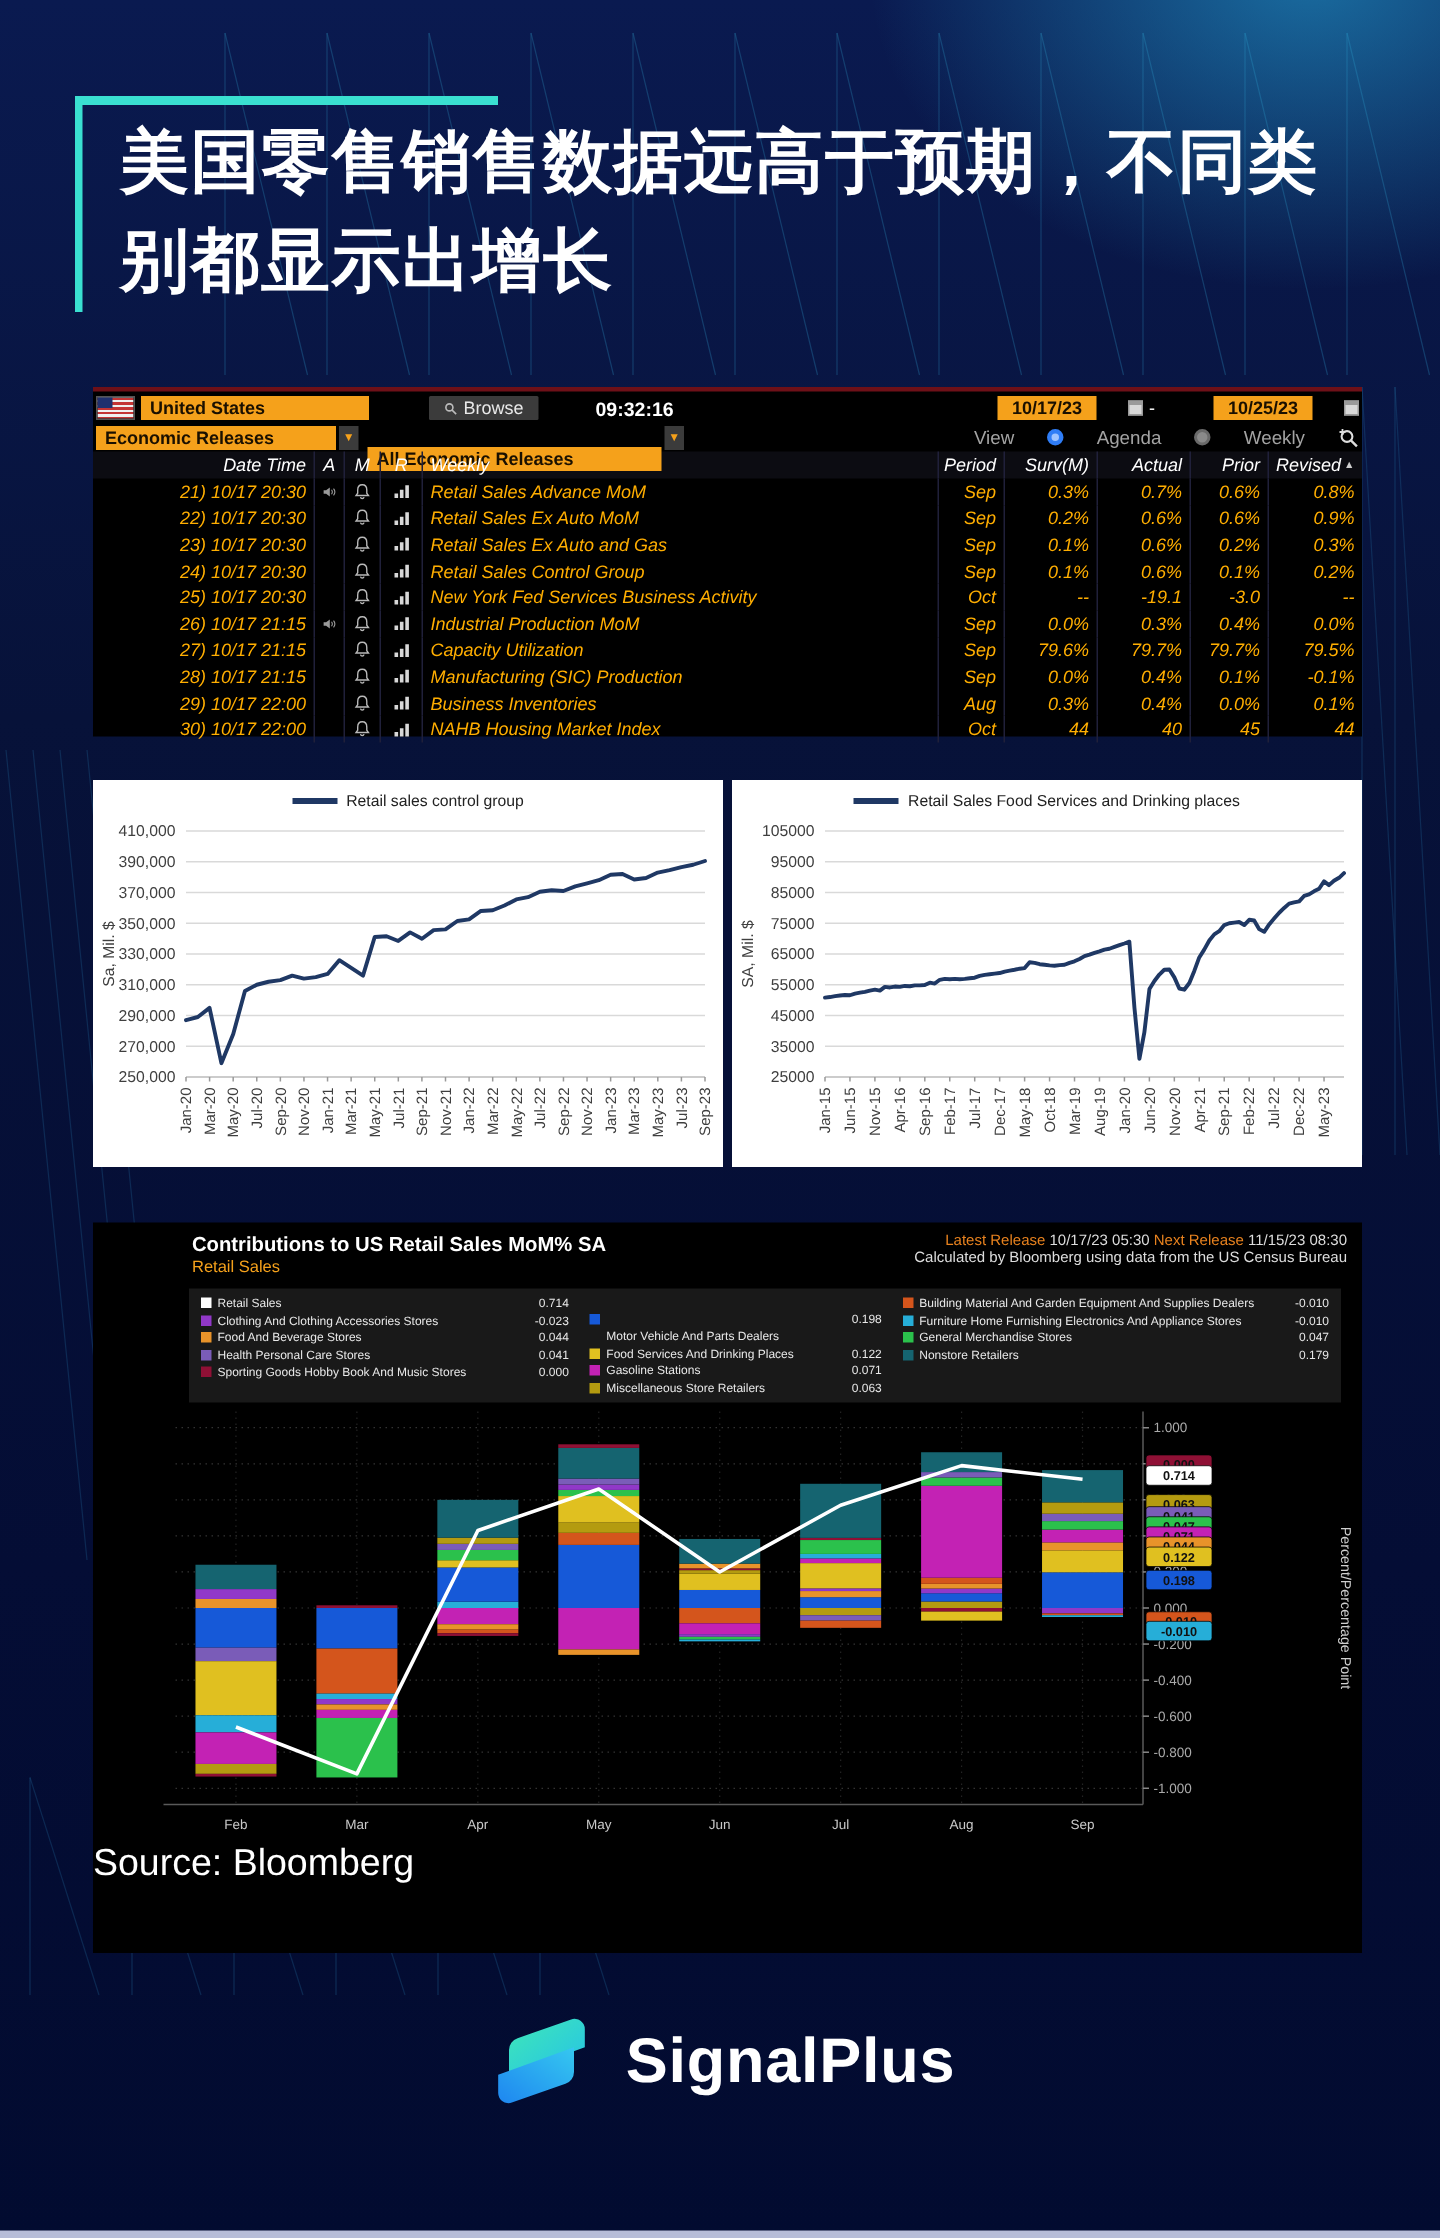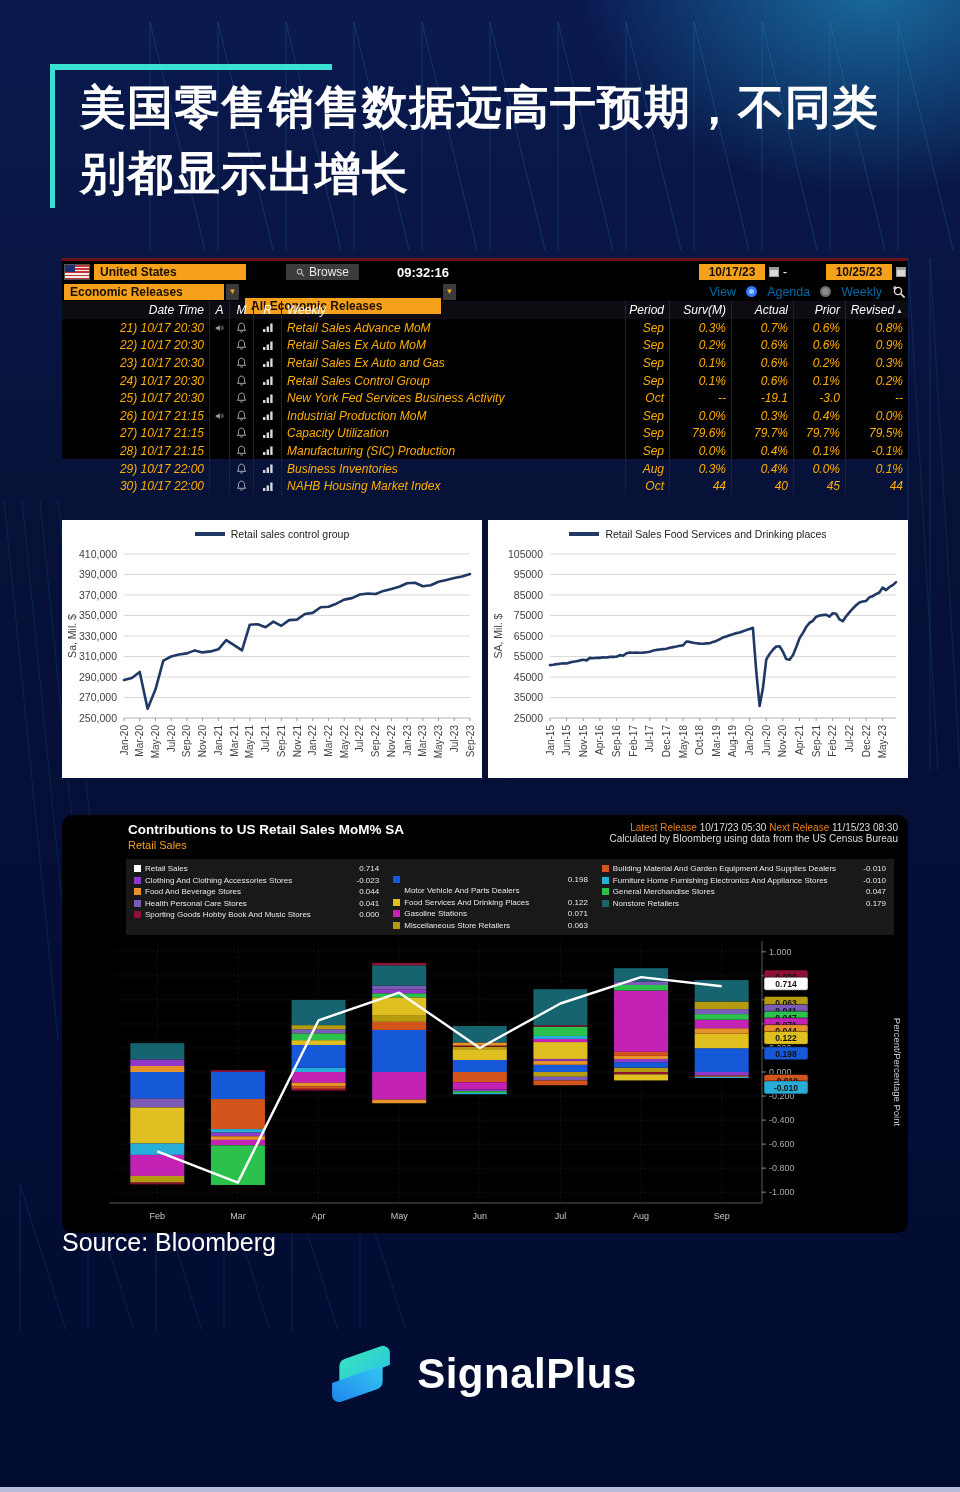--- a/index.html
+++ b/index.html
@@ -9,56 +9,56 @@
   #stage .glow{position:absolute;left:0;top:0;right:0;height:420px;pointer-events:none;
     background:radial-gradient(420px 300px at 91% -4%, rgba(38,176,226,.55), rgba(38,176,226,0) 70%);}
   #bg-pattern{position:absolute;inset:0;pointer-events:none;}
   
   .title-wrap{position:absolute;left:48px;top:62px;width:860px;}
   .accent-h{position:absolute;left:2px;top:2px;width:282px;height:6px;background:#3ae0d1;}
   .accent-v{position:absolute;left:2px;top:2px;width:5px;height:144px;background:#3ae0d1;}
   .page-title{margin:0;padding:12px 0 0 32px;color:#ffffff;font-size:46px;line-height:66px;
     font-weight:bold;letter-spacing:1px;}
   
-  .bbg-panel{position:absolute;left:62px;top:258px;width:846px;height:201px;background:#000;
+  .bbg-panel{position:absolute;left:62px;top:258px;width:846px;height:233px;background:#000;
     border-top:3px solid #6e1018;box-sizing:border-box;color:#ffae00;font-size:12px;}
   .bbg-top{display:flex;align-items:center;height:20px;padding:1px 2px 0 2px;gap:4px;}
   .flag{position:relative;width:24px;height:14px;flex:0 0 auto;
     background:repeating-linear-gradient(180deg,#c43434 0 1.6px,#efefef 1.6px 3.2px);border:1px solid #555;}
   .flag .canton{position:absolute;left:0;top:0;width:10px;height:7px;background:#20306e;}
   .fld{background:#f5a11b;color:#1a1000;font-weight:bold;height:16px;line-height:16px;
     padding:0 6px;box-sizing:border-box;}
   .btn-dark{background:#3b3b3b;color:#e8e8e8;height:16px;line-height:16px;padding:0 10px;
     display:flex;align-items:center;gap:4px;border-radius:1px;}
   .clock{color:#fff;font-weight:bold;margin-left:34px;font-size:13px;}
-  .date-chip{display:flex;align-items:center;gap:4px;padding-left:35px;}
+  .date-chip{display:flex;align-items:center;gap:21px;padding-left:35px;}
   .cal-ic{width:10px;height:10px;border:1px solid #9a9a9a;border-top:3px solid #9a9a9a;box-sizing:border-box;background:#d8d8d8;}
   .bbg-row2{display:flex;align-items:center;height:19px;padding:0 2px;gap:2px;}
   .dd-arrow{width:13px;height:16px;background:#3b3b3b;color:#f5a11b;font-size:8px;line-height:16px;
     text-align:center;flex:0 0 auto;}
-  .view-grp{display:flex;align-items:center;gap:10px;margin-left:auto;color:#0369a1;font-size:12.5px;}
+  .view-grp{display:flex;align-items:center;gap:22px;margin-left:auto;color:#a3a3a3;font-size:12.5px;}
   .radio{width:11px;height:11px;border-radius:50%;box-sizing:border-box;}
   .radio.sel{background:#9fc4ff;border:3px solid #2f7df6;}
   .radio.unsel{background:#8a8a8a;border:2px solid #6a6a6a;}
   .hdr-row,.r-row{display:grid;grid-template-columns:148px 20px 24px 28px 1fr 44px 62px 62px 52px 62px;
     align-items:center;font-style:italic;}
   .hdr-row{height:18px;background:#0c0c12;color:#fff;}
   .r-row{height:17.6px;}
   .cell{padding:0 5px;white-space:nowrap;overflow:hidden;border-right:1px solid #20203a;height:100%;
     display:flex;align-items:center;box-sizing:border-box;}
   .cell:last-child{border-right:none;}
   .ra{justify-content:flex-end;} .ca{justify-content:center;}
   .sort-tri{color:#cfcfcf;font-size:7px;margin-left:2px;}
   
   .chart-panel{position:absolute;width:420px;height:258px;background:#ffffff;}
   .chart-legend{display:flex;align-items:center;justify-content:center;gap:6px;height:28px;}
   .chart-legend .sw{width:30px;height:4px;}
   .chart-legend .lbl{font-size:10.5px;color:#222;}
   
-  .bar-panel{position:absolute;left:62px;top:815px;width:846px;height:418px;background:#000;color:#fff;border-radius:10px;}
+  .bar-panel{position:absolute;left:62px;top:815px;width:846px;height:487px;background:#000;color:#fff;}
   .bar-head{position:relative;padding:7px 10px 0 66px;height:40px;box-sizing:border-box;}
   .bar-title{font-size:13.5px;font-weight:bold;color:#fff;}
   .bar-sub{font-size:11px;color:#f5a11b;margin-top:2px;}
   .bar-release{position:absolute;right:10px;top:7px;font-size:10px;text-align:right;color:#ddd;}
   .bar-release .olbl{color:#e8821e;}
   .bar-legend{margin:4px 14px 0 64px;background:#191919;padding:5px 8px;display:flex;gap:14px;
     font-size:8px;color:#e8e8e8;}
   .leg-col{display:flex;flex-direction:column;gap:2.5px;}
   .leg-item{display:flex;align-items:center;gap:4px;}
   .leg-item .sw{width:7px;height:7px;flex:0 0 auto;}

